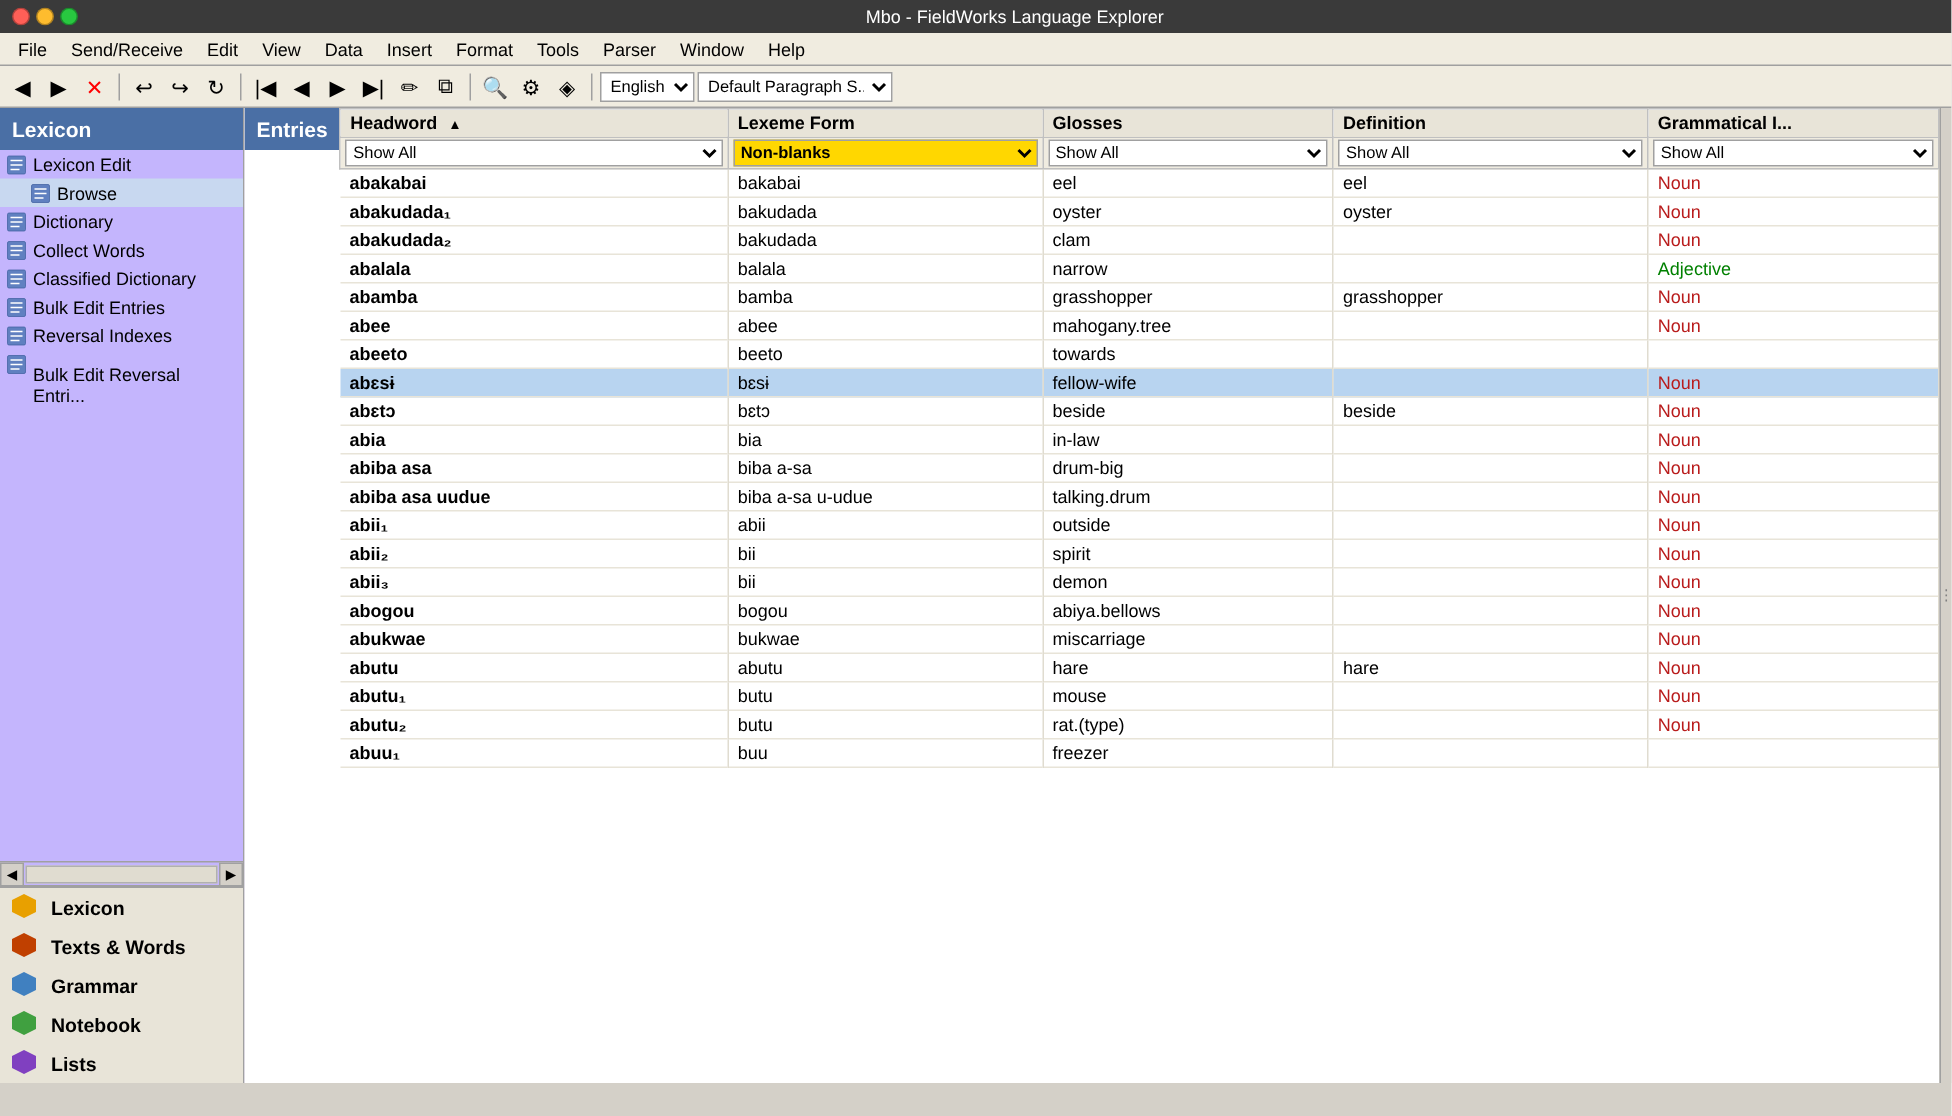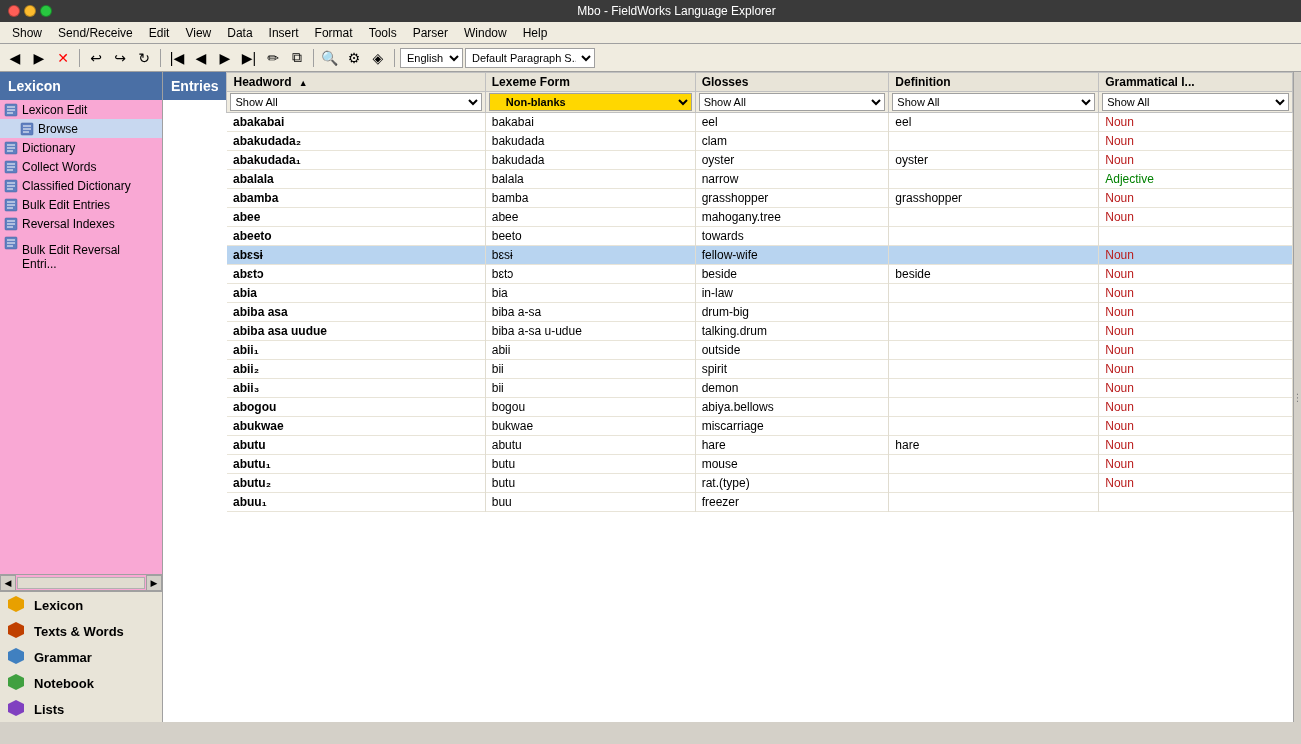--- a/index.html
+++ b/index.html
@@ -68,21 +68,21 @@
 
     
     .main-layout {
       display: flex;
       height: calc(744px - 22px - 22px - 28px - 22px);
     }
 
     
     .sidebar {
       width: 163px;
-      background: #f9a8d4;
+      background: #c4b5fd;
       border-right: 1px solid #a0a0a0;
       display: flex;
       flex-direction: column;
       overflow: hidden;
     }
     .sidebar-header {
       background: #4a6fa5;
       color: white;
       font-weight: bold;
       font-size: 14px;
@@ -198,21 +198,20 @@
     .filter-row select {
       font-size: 11px;
       border: 1px solid #a0a0a0;
       background: white;
       height: 18px;
       width: 100%;
     }
     .filter-row select.highlight {
       background: #ffd700;
       font-weight: bold;
-      padding-left: 12px;
     }
     tbody tr {
       border-bottom: 1px solid #e8e4d8;
     }
     tbody tr.selected { background: #b8d4f0; }
     tbody td {
       padding: 2px 6px;
       border-right: 1px solid #e0dcd0;
       vertical-align: top;
     }
@@ -249,21 +248,21 @@
 <div class="title-bar">
   <div class="title-bar-buttons">
     <div class="tb-btn close"></div>
     <div class="tb-btn min"></div>
     <div class="tb-btn max"></div>
   </div>
   <div class="title-text">Mbo - FieldWorks Language Explorer</div>
 </div>
 
 <div class="menu-bar">
-<div class="menu-item">Show</div>
+<div class="menu-item">File</div>
     <div class="menu-item">Send/Receive</div>
     <div class="menu-item">Edit</div>
     <div class="menu-item">View</div>
     <div class="menu-item">Data</div>
     <div class="menu-item">Insert</div>
     <div class="menu-item">Format</div>
     <div class="menu-item">Tools</div>
     <div class="menu-item">Parser</div>
     <div class="menu-item">Window</div>
     <div class="menu-item">Help</div>
@@ -489,38 +488,38 @@
     <td class="col-headword">
       <span class="headword">abakabai</span>
     </td>
     <td class="col-lexeme">bakabai</td>
     <td class="col-glosses">eel</td>
     <td class="col-definition">eel</td>
     <td class="col-grammatical noun">Noun</td>
   </tr>
             <tr>
     <td class="col-headword">
-      <span class="headword">abakudada₂</span>
-    </td>
-    <td class="col-lexeme">bakudada</td>
-    <td class="col-glosses">clam</td>
-    <td class="col-definition"></td>
-    <td class="col-grammatical noun">Noun</td>
-  </tr>
-            <tr>
-    <td class="col-headword">
       <span class="headword">abakudada₁</span>
     </td>
     <td class="col-lexeme">bakudada</td>
     <td class="col-glosses">oyster</td>
     <td class="col-definition">oyster</td>
     <td class="col-grammatical noun">Noun</td>
   </tr>
             <tr>
     <td class="col-headword">
+      <span class="headword">abakudada₂</span>
+    </td>
+    <td class="col-lexeme">bakudada</td>
+    <td class="col-glosses">clam</td>
+    <td class="col-definition"></td>
+    <td class="col-grammatical noun">Noun</td>
+  </tr>
+            <tr>
+    <td class="col-headword">
       <span class="headword">abalala</span>
     </td>
     <td class="col-lexeme">balala</td>
     <td class="col-glosses">narrow</td>
     <td class="col-definition"></td>
     <td class="col-grammatical adjective">Adjective</td>
   </tr>
             <tr>
     <td class="col-headword">
       <span class="headword">abamba</span>

